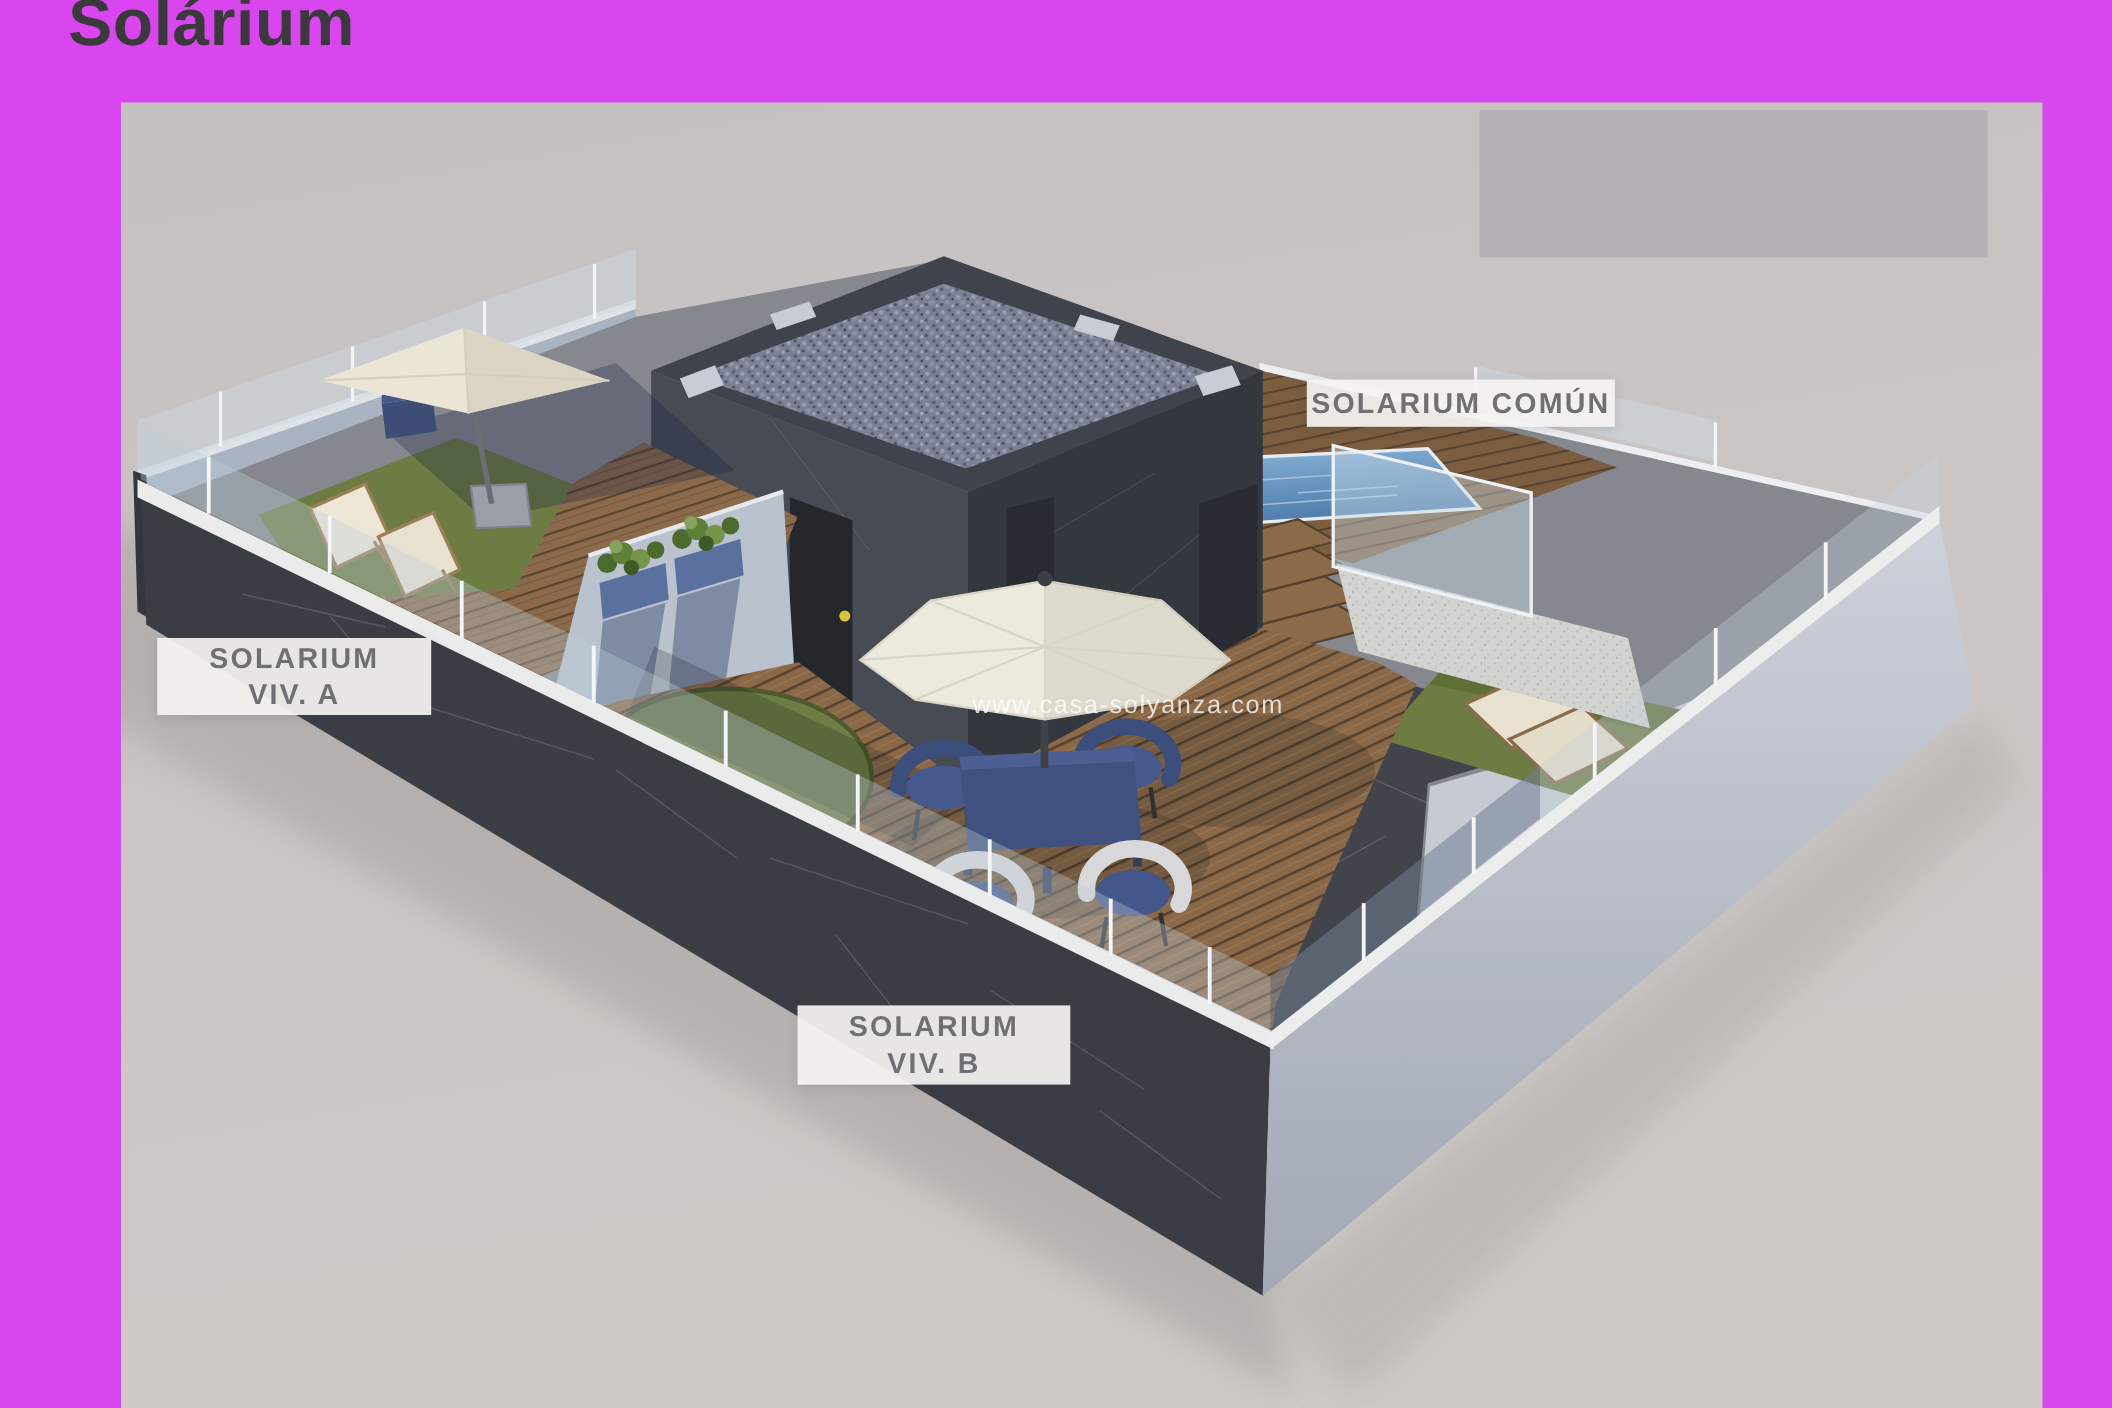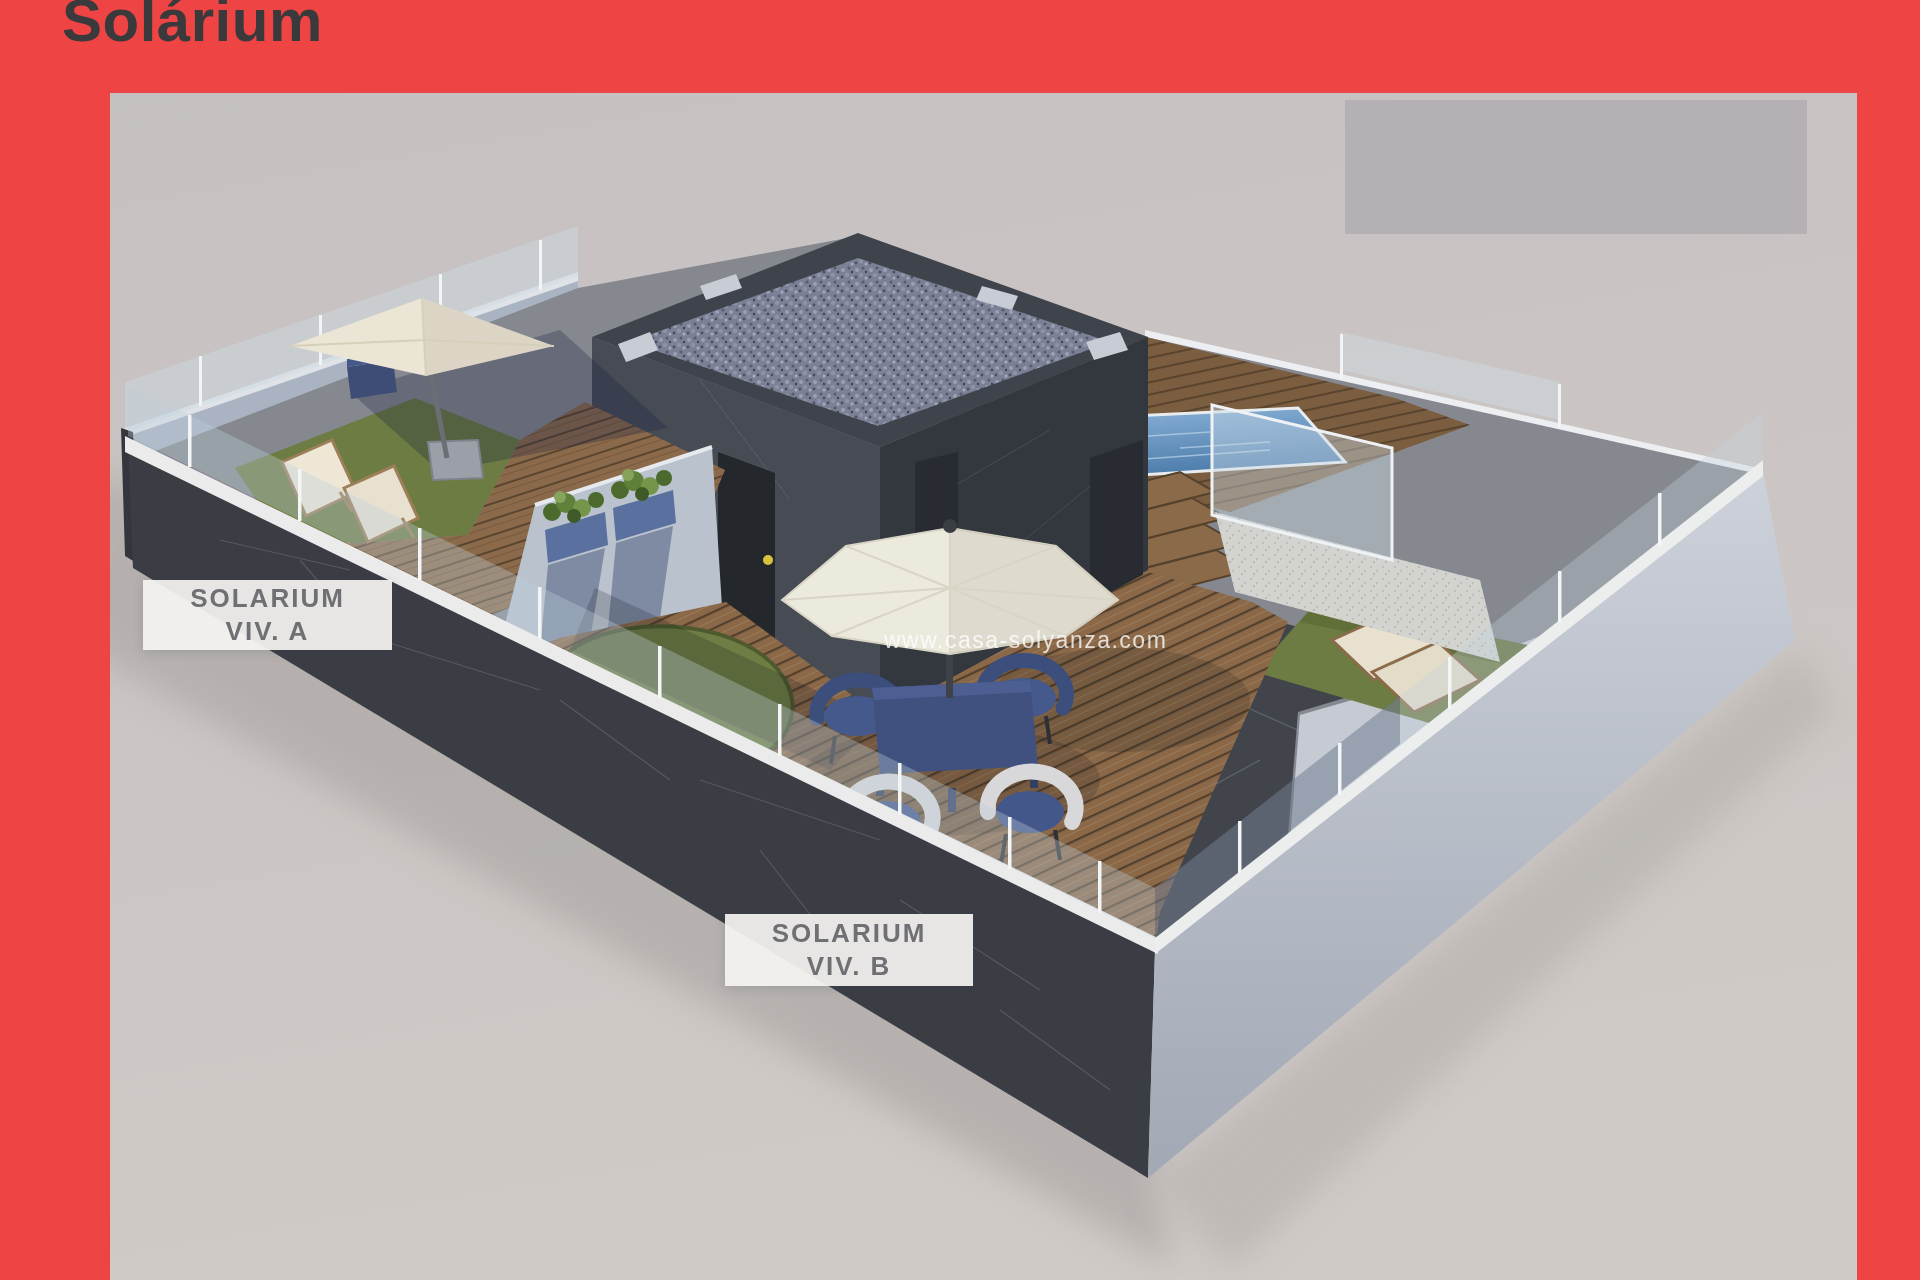--- a/index.html
+++ b/index.html
@@ -1,17 +1,17 @@
 <!DOCTYPE html>
 <html><head>
 <meta charset="utf-8">
 <title>Solárium</title>
 <style>
   html,body{margin:0;padding:0;background:#ffffff;}
-  .page{position:relative;width:1920px;height:1280px;background:#ef4444;overflow:hidden;
+  .page{position:relative;width:1920px;height:1280px;background:#d946ef;overflow:hidden;
         font-family:"Liberation Sans",sans-serif;}
   .title{position:absolute;left:62px;top:-14px;margin:0;font-size:60px;font-weight:700;
          color:#3a3a3c;letter-spacing:0.5px;white-space:nowrap;}
   .scene-svg{position:absolute;left:0;top:0;width:1920px;height:1280px;display:block;}
   .zone-label{position:absolute;background:rgba(245,243,241,0.93);color:#707074;font-weight:700;
               text-align:center;letter-spacing:2px;box-shadow:0 2px 10px rgba(70,70,80,0.20);}
   .zone-label .ln{display:block;}
   #label-viv-a{left:143px;top:580px;width:249px;height:68px;font-size:26px;line-height:33px;padding-top:2px;}
   #label-comun{left:1188px;top:345px;width:280px;height:43px;font-size:26px;line-height:43px;}
   #label-viv-b{left:725px;top:914px;width:248px;height:69px;font-size:26px;line-height:33px;padding-top:3px;}
@@ -306,20 +306,23 @@
           <rect x="1658" y="493" width="3.5" height="52"></rect>
         </g>
       </g>
     </g>
   </svg>
 
   <div class="zone-label" id="label-viv-a">
     <span class="ln">SOLARIUM</span>
     <span class="ln">VIV. A</span>
   </div>
+  <div class="zone-label" id="label-comun">
+    <span class="ln">SOLARIUM COMÚN</span>
+  </div>
   <div class="zone-label" id="label-viv-b">
     <span class="ln">SOLARIUM</span>
     <span class="ln">VIV. B</span>
   </div>
 
   <div class="watermark">www.casa-solyanza.com</div>
 
 </div>
 
 </body></html>

